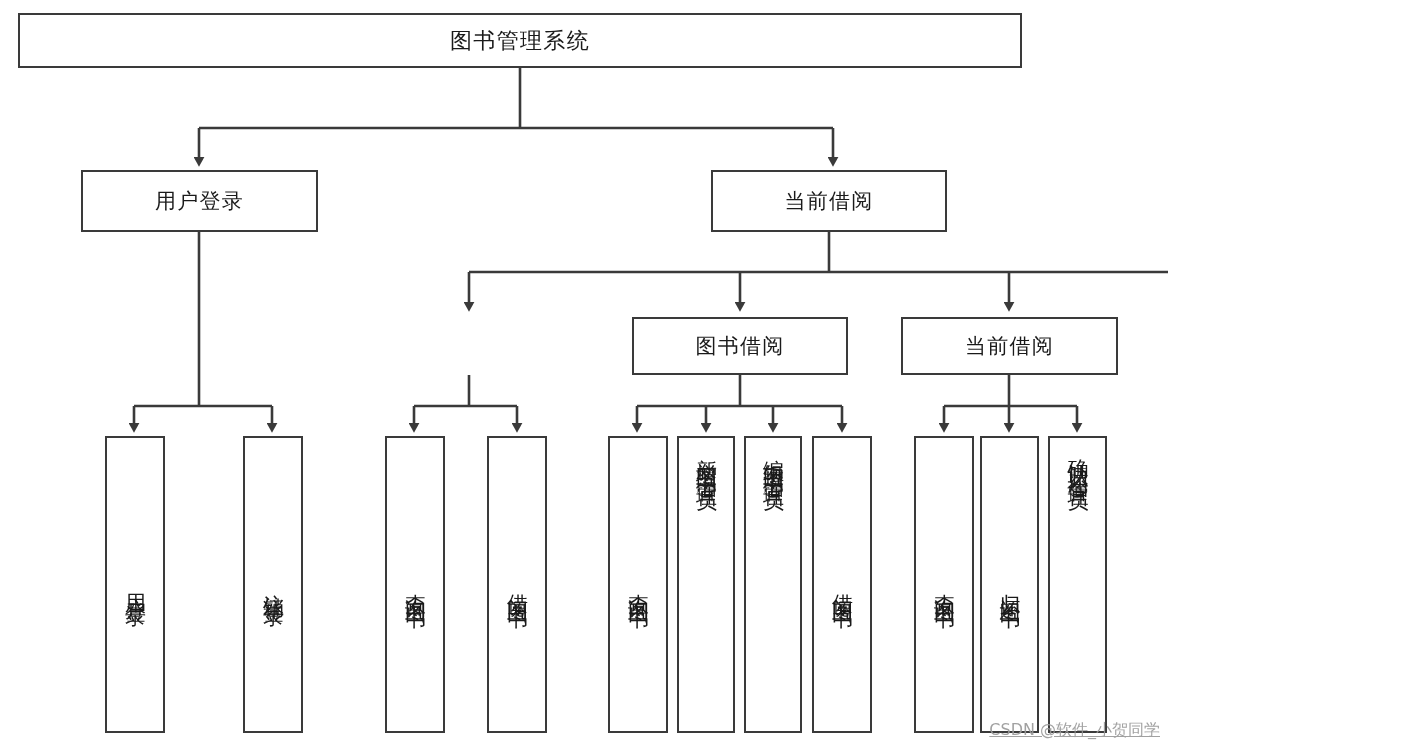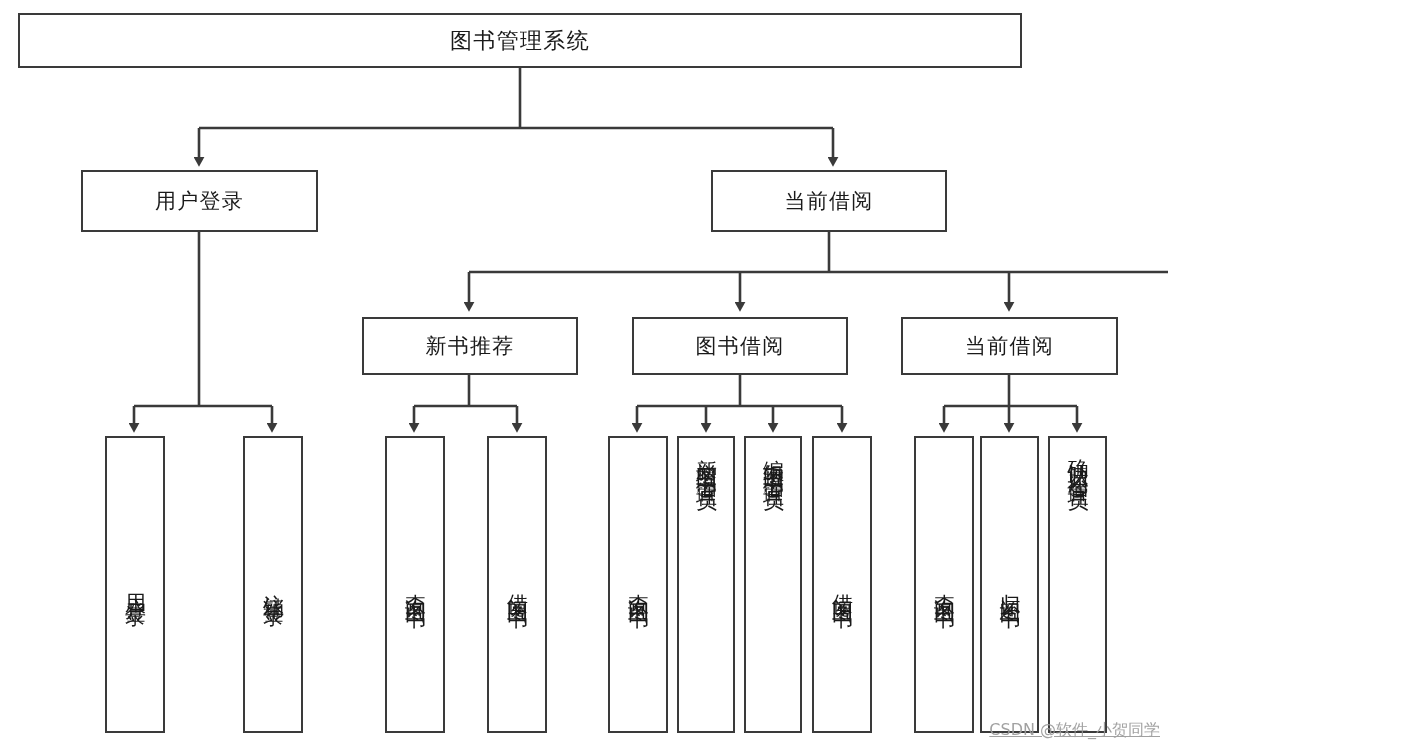--- a/index.html
+++ b/index.html
@@ -135,23 +135,20 @@
     <span class="node-label">图书管理系统</span>
   </div>
 
   <div class="node horiz" style="left:81px; top:170px; width:237px; height:62px;">
     <span class="node-label">用户登录</span>
   </div>
   <div class="node horiz" style="left:711px; top:170px; width:236px; height:62px;">
     <span class="node-label">当前借阅</span>
   </div>
 
-  <div class="node horiz" style="left:362px; top:317px; width:216px; height:58px;">
-    <span class="node-label">新书推荐</span>
-  </div>
   <div class="node horiz" style="left:632px; top:317px; width:216px; height:58px;">
     <span class="node-label">图书借阅</span>
   </div>
   <div class="node horiz" style="left:901px; top:317px; width:217px; height:58px;">
     <span class="node-label">当前借阅</span>
   </div>
 
   <div class="node vert" style="left:105px; top:436px; width:60px; height:297px; align-items:center;">
     <span class="node-label">用户登录</span>
   </div>

